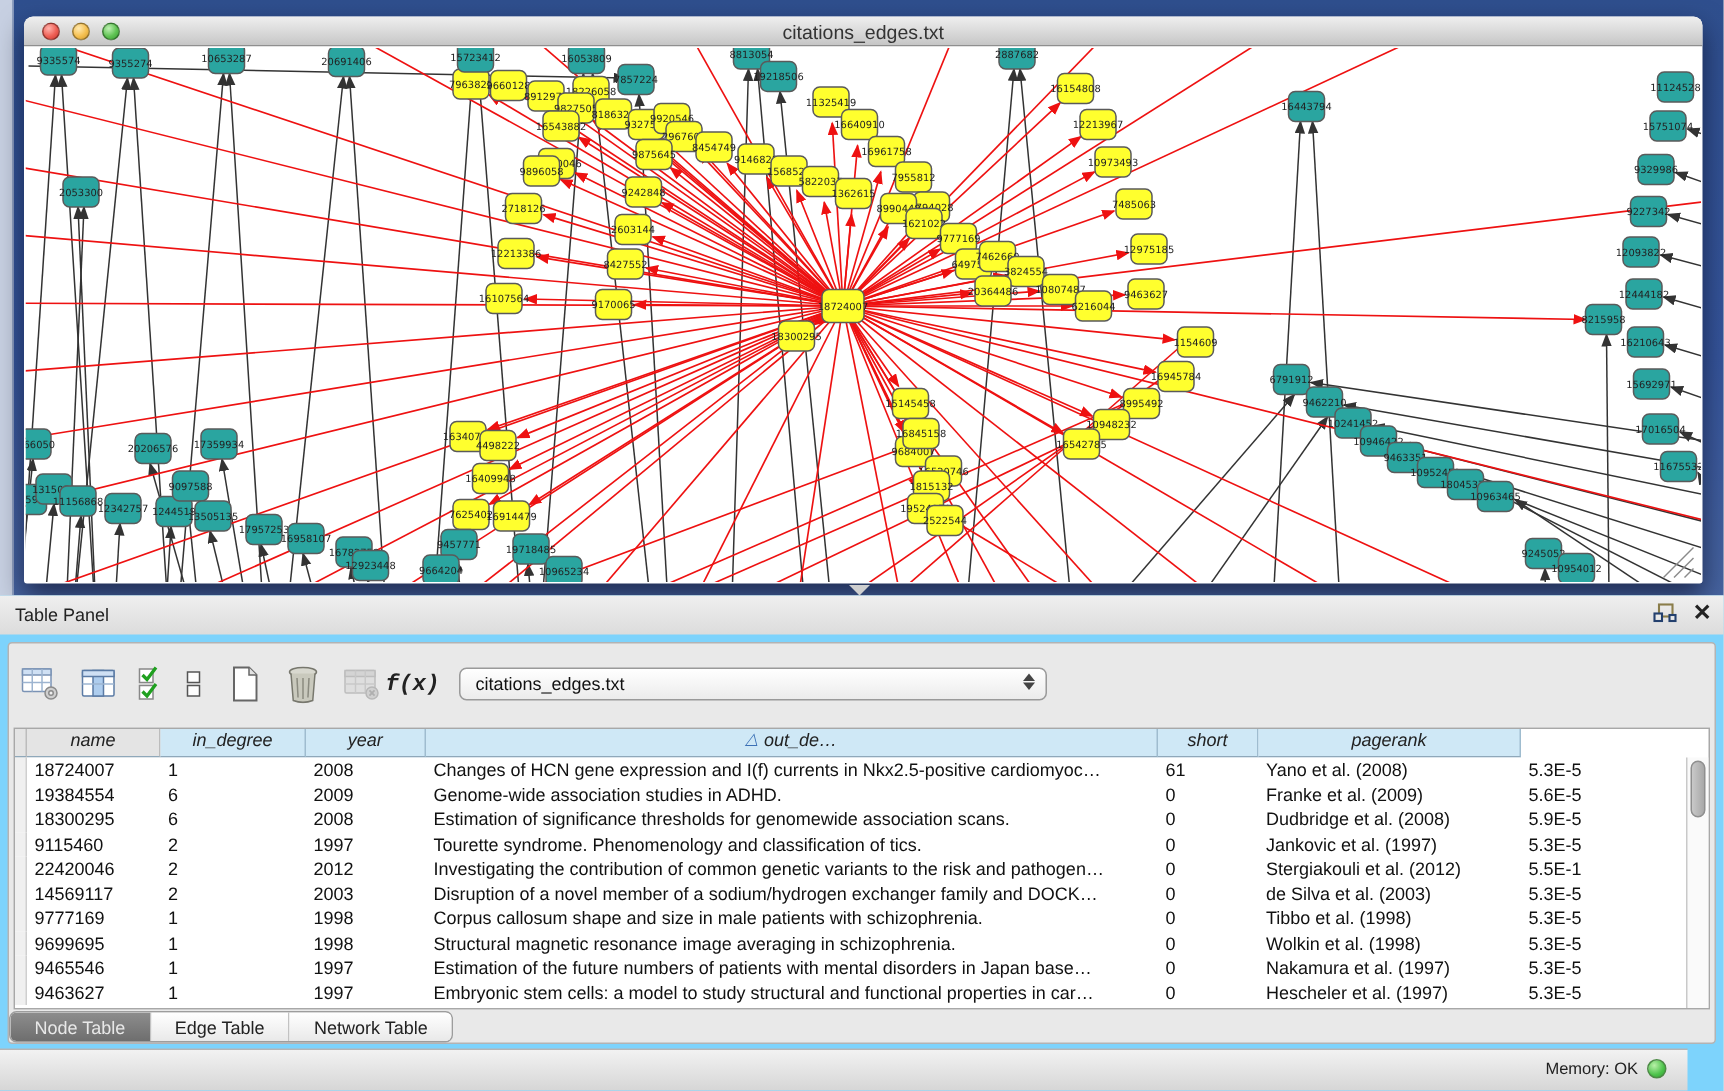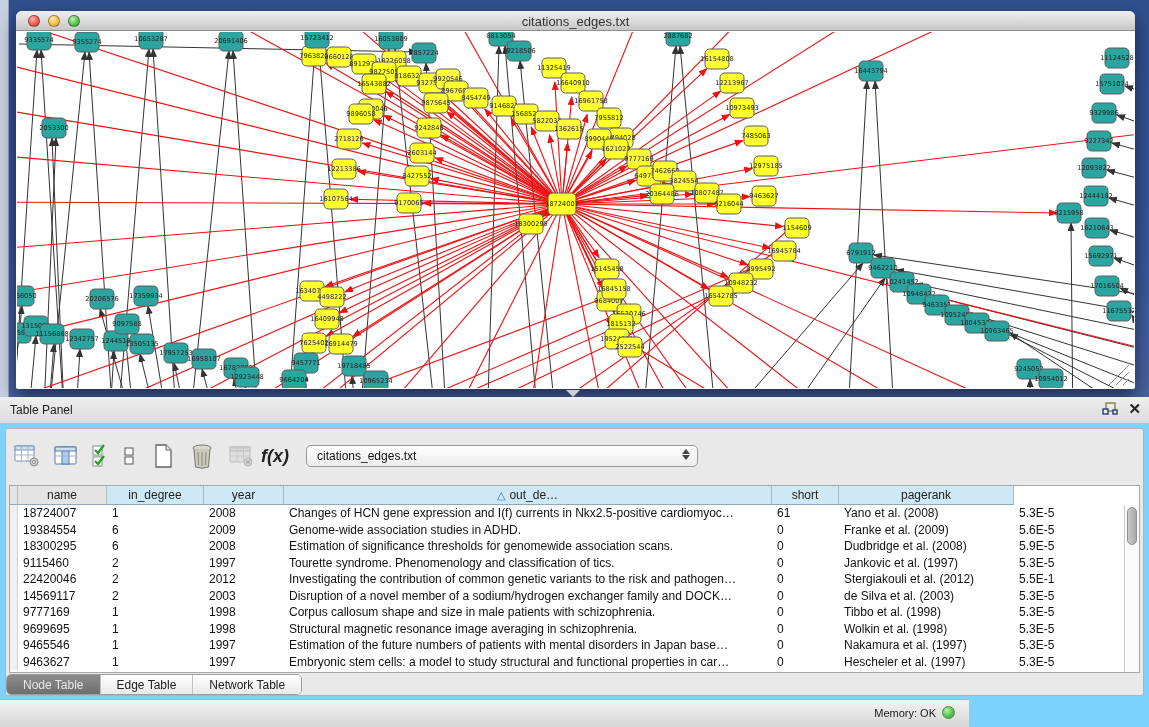--- a/index.html
+++ b/index.html
@@ -32,50 +32,50 @@
   .float-icon svg, .close-icon { display:block; }
   .close-icon { font-size:15px; font-weight:bold; color:#222; line-height:16px; cursor:default; }
 
   .panel-inner { position:absolute; left:5px; right:5px; top:31px; height:268px;
                  background:#e9e9e9; border:1px solid #b3b3b3; border-radius:3px; }
 
   .toolbar { position:absolute; left:6px; top:5px; right:6px; height:44px; display:flex; align-items:center; gap:9px; }
   .tb-btn { width:30px; height:32px; display:flex; align-items:center; justify-content:center; border-radius:4px; }
   .tb-btn.narrow { width:20px; }
   .tb-btn.disabled { opacity:.55; }
-  .fx-label { font-size:18px; font-style:italic; font-weight:bold; color:#222; font-family:Liberation Sans, sans-serif; }
+  .fx-label { font-size:15px; font-style:italic; font-weight:bold; color:#222; font-family:Liberation Mono, monospace; }
   .table-select { margin-left:12px; width:392px; height:22px; border:1px solid #9a9a9a; border-radius:5px;
                   background:linear-gradient(180deg,#ffffff,#ececec); display:flex; align-items:center; position:relative; }
   .table-select .value { font-size:12px; color:#111; padding-left:10px; }
   .table-select .spin { position:absolute; right:7px; top:3px; display:flex; flex-direction:column; gap:1px; }
   .table-select .spin i { width:0; height:0; border-left:4px solid transparent; border-right:4px solid transparent; }
   .table-select .spin .up { border-bottom:5px solid #444; }
   .table-select .spin .dn { border-top:5px solid #444; }
 
   .tbl-wrap { position:absolute; left:3px; right:3px; top:56px; height:188px; background:#fff; border:1px solid #a8a8a8; overflow:hidden; }
   .tbl-grid { display:grid; grid-template-columns:8px 89px 97px 80px 488px 67px 175px 106px; }
   .tbl-head .cell { height:19px; background:#cfe8f6; border-right:1px solid #9fbccf; border-bottom:1px solid #8fa8ba;
-                    font-size:12px; color:#222; display:flex; align-items:center; justify-content:center; overflow:hidden; white-space:nowrap; }
+                    font-size:12px; color:#222; display:flex; align-items:flex-start; justify-content:center; overflow:hidden; white-space:nowrap;font-style:italic; }
   .tbl-head .cell.gray { background:#e4e4e4; border-right:1px solid #bcbcbc; }
   .sort-tri { color:#3b6fb5; margin-right:4px; font-size:11px; }
   .tbl-row .cell { height:16.5px; font-size:12px; color:#111; padding-left:5px; display:flex; align-items:center;
                    overflow:hidden; white-space:nowrap; background:#fff; }
   .tbl-row .cell.strip { background:#f0f0f0; border-right:1px solid #cfcfcf; padding:0; }
   .vscroll { position:absolute; right:0; top:19px; bottom:0; width:15px; background:#fafafa; border-left:1px solid #c9c9c9; }
   .vscroll .thumb { position:absolute; left:2px; top:2px; width:10px; height:38px; border-radius:6px;
                     background:linear-gradient(90deg,#c9c9c9,#a8a8a8); border:1px solid #8f8f8f; }
 
   .tabs-row { position:absolute; left:0; right:0; top:245px; display:flex; justify-content:flex-start; }
   .seg { display:flex; height:21px; border:1px solid #9d9d9d; border-radius:5px; overflow:hidden; background:#fff; }
   .seg .tab { font-size:12px; padding:0 16px; display:flex; align-items:center; color:#222;
               background:linear-gradient(180deg,#ffffff,#e9e9e9); border-right:1px solid #c2c2c2; }
   .seg .tab:last-child { border-right:none; }
   .seg .tab.selected { background:linear-gradient(180deg,#8d8d8d,#6e6e6e); color:#e8e8e8; }
 
-  .statusbar { position:absolute; left:0; bottom:0; width:969px; height:28px;
+  .statusbar { position:absolute; left:0; bottom:0; width:1125px; height:28px;
                background:linear-gradient(180deg,#f2f2f2,#d6d6d6); border-top:1px solid #b5b5b5; }
   .mem { position:absolute; right:14px; top:6px; display:flex; align-items:center; gap:6px; }
   .mem-label { font-size:11px; color:#222; }
   .mem-dot { width:13px; height:13px; border-radius:50%; border:1px solid #4c8a45;
              background:radial-gradient(circle at 35% 30%, #b8f0a8, #4cc24a 60%, #2f9e33); }
 </style>
 </head>
 <body>
 
 <div class="desktop">

